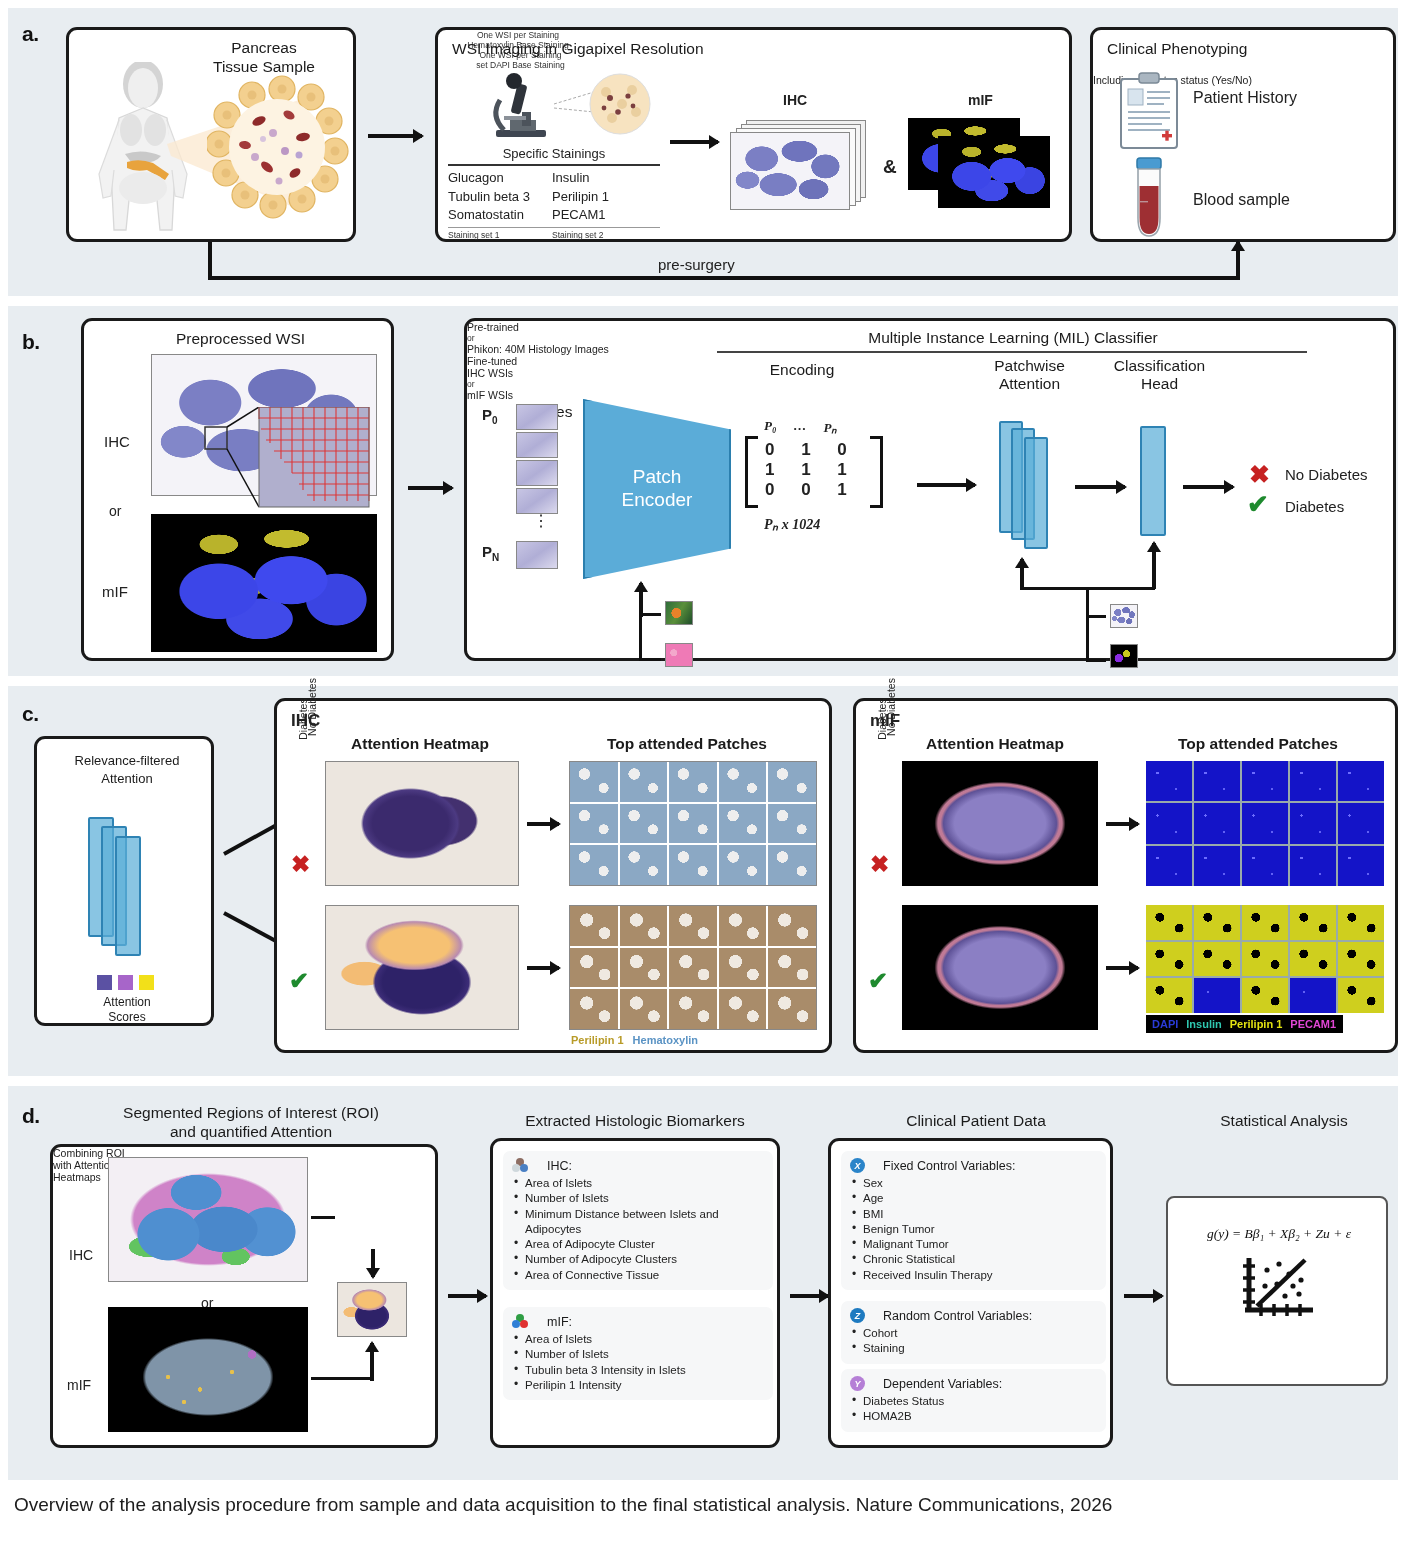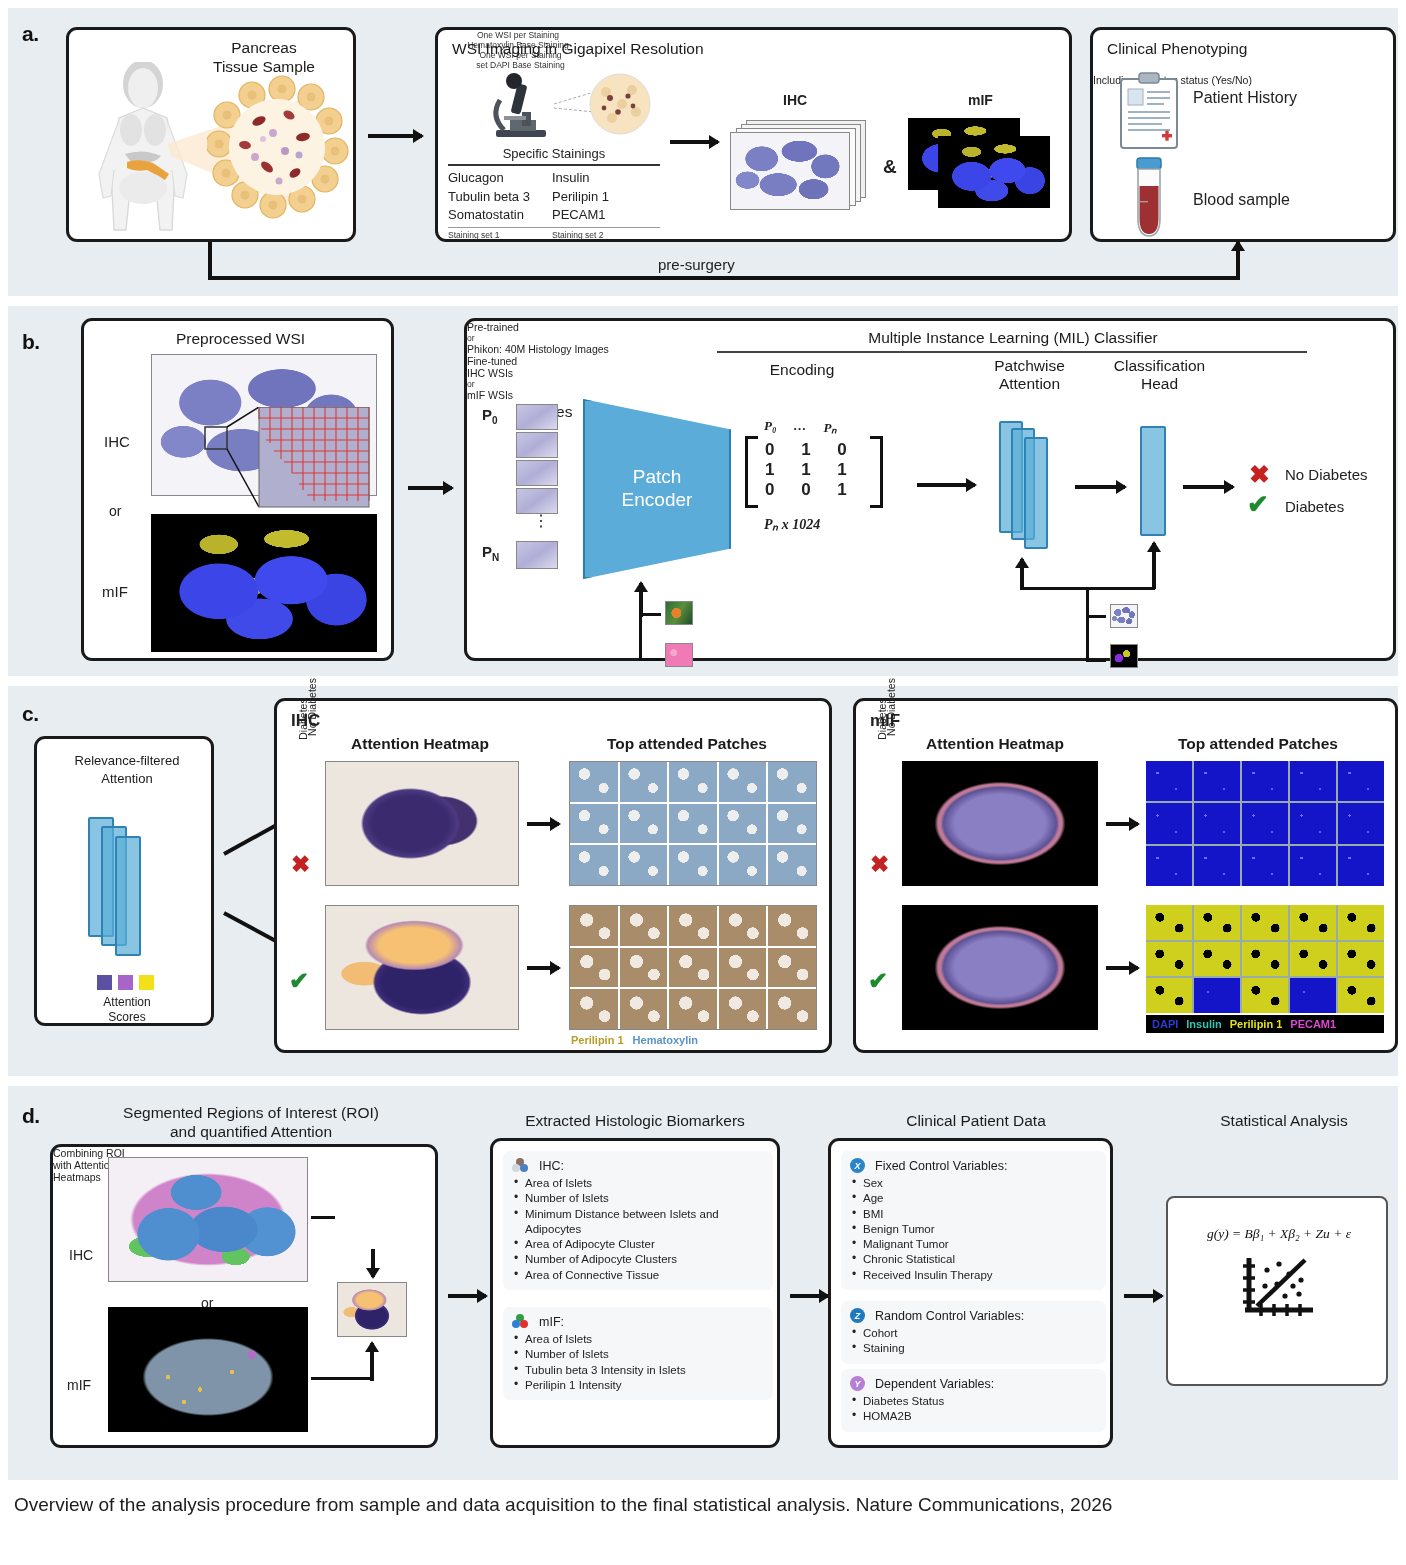--- a/index.html
+++ b/index.html
@@ -161,21 +161,21 @@
 
   .vrot { transform: rotate(-90deg); transform-origin: center; white-space: nowrap; }
 
   
   .listbox {
     position: absolute;
     background: #f6f7f8;
     border-radius: 7px;
     padding: 7px 9px;
   }
-  .listbox h4 { font-size: 12.5px; font-weight: normal; color: #1b1b1b; margin-bottom: 3px; display:flex; align-items:center; gap:10px;}
+  .listbox h4 { font-size: 12.5px; font-weight: normal; color: #1b1b1b; margin-bottom: 3px; display:flex; align-items:center; gap:18px;}
   .listbox ul { list-style: none; }
   .listbox li {
     font-size: 11.5px; color: #222; line-height: 1.33;
     padding-left: 13px; position: relative;
   }
   .listbox li::before {
     content: "•"; position: absolute; left: 2px; top: -1px; font-size: 12px;
   }
   .badge {
     width: 15px; height: 15px; border-radius: 50%;
@@ -678,21 +678,21 @@
           <div class="patch-mif-d"></div>
           <div class="patch-mif-d"></div>
           <div class="patch-mif-d"></div>
         <div class="patch-mif-d"></div>
           <div class="patch-mif-d2"></div>
           <div class="patch-mif-d"></div>
           <div class="patch-mif-d2"></div>
           <div class="patch-mif-d"></div>
       </div>
 
-      <div class="legend-row" style="left:290px; top:314px; width:238px; background:#000; padding:3px 6px; gap:8px; font-size:11px;">
+      <div class="legend-row" style="left:290px; top:314px; width:197px; background:#000; padding:3px 6px; gap:8px; font-size:11px;">
         <span style="color:#2a3bd8;">DAPI</span>
         <span style="color:#2fc7b0;">Insulin</span>
         <span style="color:#e3e312;">Perilipin 1</span>
         <span style="color:#e046d4;">PECAM1</span>
       </div>
     </div>
   </div>
 
   <div class="panel" style="top:1086px; height:394px;">
     <div class="panel-letter" style="left:14px; top:18px;">d.</div>

